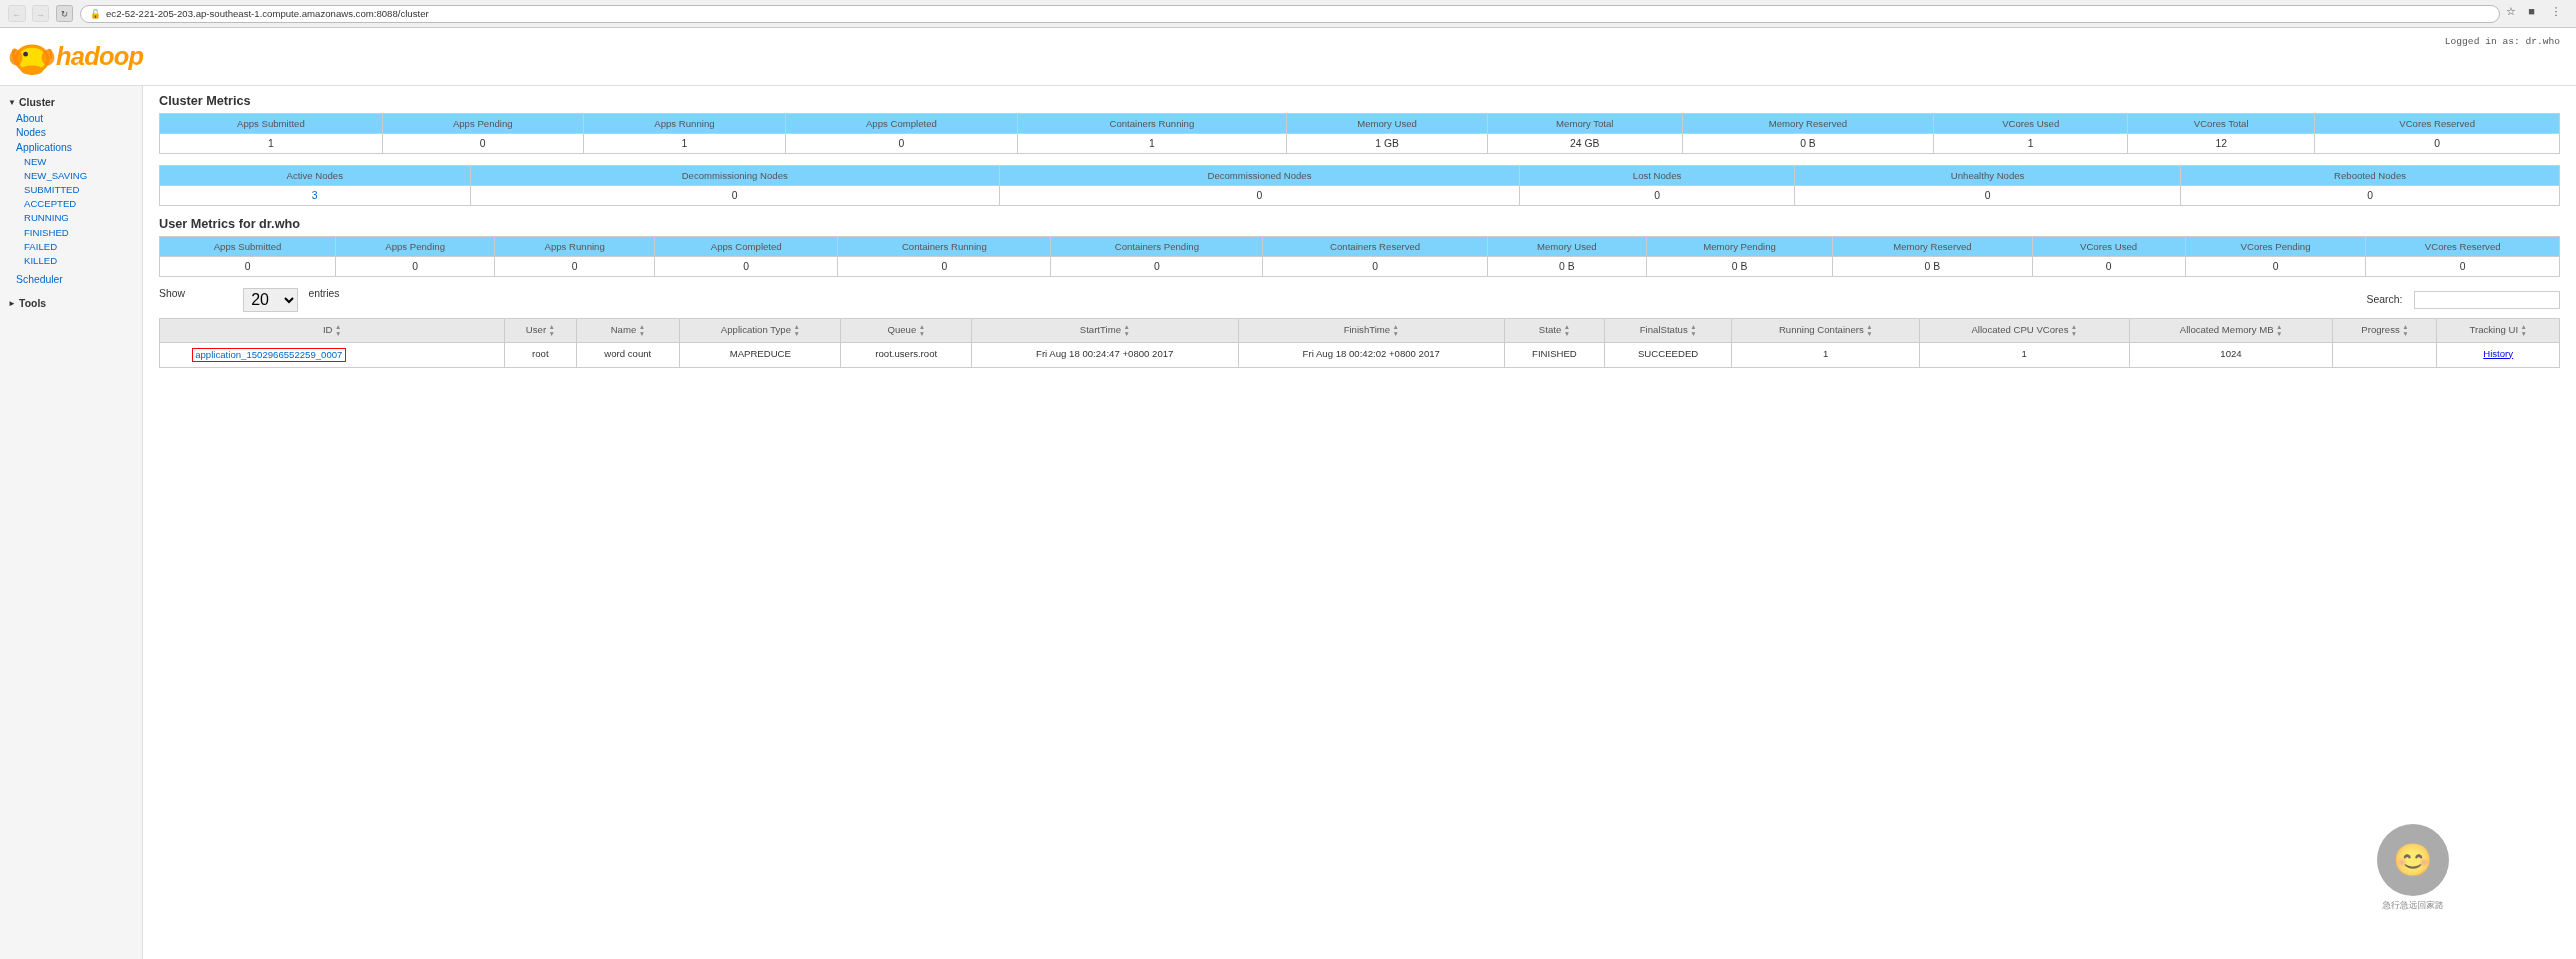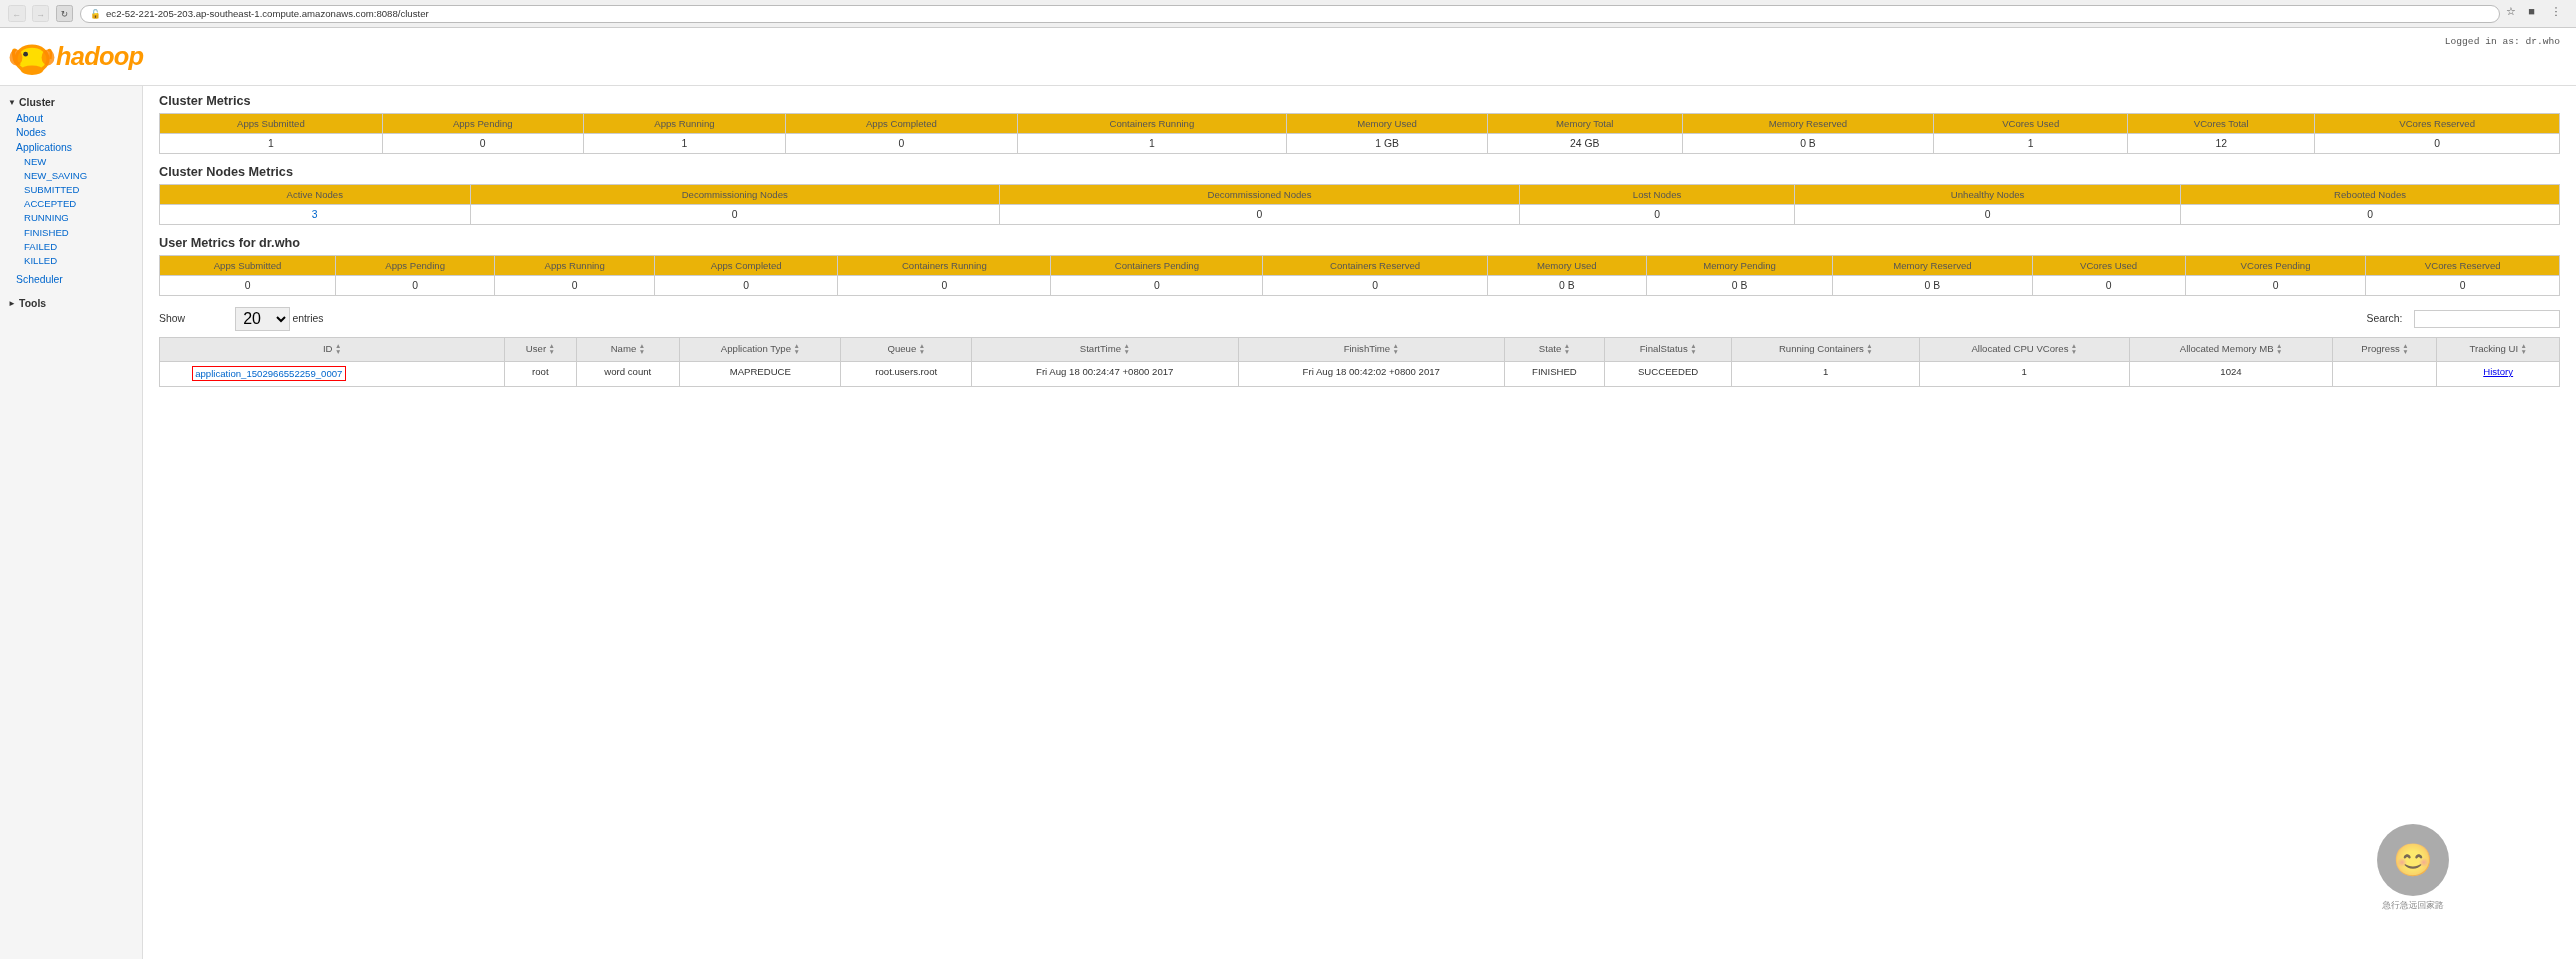--- a/index.html
+++ b/index.html
@@ -98,21 +98,21 @@
       color: #333;
     }
 
     
     .metrics-table {
       border-collapse: collapse;
       width: 100%;
       margin-bottom: 11px;
     }
     .metrics-table th {
-      background: #eab308;
+      background: #7dd3fc;
       border: 0.8px solid #ccc;
       padding: 4px 6.4px;
       text-align: center;
       font-weight: normal;
       font-size: 9.6px;
       color: #555;
     }
     .metrics-table td {
       border: 0.8px solid #ccc;
       padding: 4px 6.4px;
@@ -125,21 +125,21 @@
     }
 
     
     .apps-controls {
       display: flex;
       align-items: center;
       justify-content: space-between;
       margin-bottom: 6.4px;
     }
     .show-entries {
-      display: flex; align-items: center; gap: 2px;
+      display: flex; align-items: flex-start; gap: 10px;
       font-size: 10.4px;
     }
     .show-entries select {
       padding: 1.6px 3.2px;
       font-size: 16px;
       border: 0.8px solid #ccc;
       margin-left: 48px;
     }
     .search-box {
       display: flex; align-items: center; gap: 12px;
@@ -338,21 +338,20 @@
             <td>1 GB</td>
             <td>24 GB</td>
             <td>0 B</td>
             <td>1</td>
             <td>12</td>
             <td>0</td>
           </tr>
       </tbody>
     </table>
 
-    <div class="section-title">Cluster Nodes Metrics</div>
     <table class="metrics-table">
       <thead>
         <tr id="cluster-nodes-header">
             <th>Active Nodes</th>
             <th>Decommissioning Nodes</th>
             <th>Decommissioned Nodes</th>
             <th>Lost Nodes</th>
             <th>Unhealthy Nodes</th>
             <th>Rebooted Nodes</th>
           </tr>

